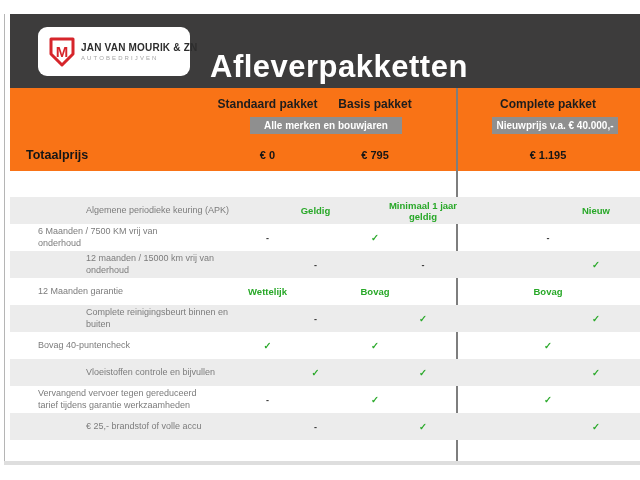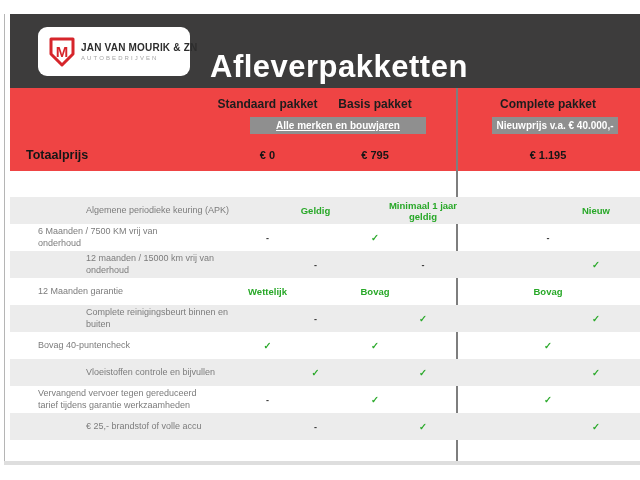--- a/index.html
+++ b/index.html
@@ -14,31 +14,31 @@
   .logo-box { position:absolute; left:28px; top:13px; width:152px; height:49px; background:#ffffff;
               border-radius:9px; display:flex; align-items:center; padding-left:11px; box-sizing:border-box; }
   .shield { width:26px; height:30px; flex:0 0 auto; }
   .logo-text { margin-left:6px; min-width:0; }
   .logo-name { font-size:10px; font-weight:bold; color:#2d2d2d; letter-spacing:0.2px; white-space:nowrap; }
   .logo-sub  { font-size:6px; color:#a6a6a6; letter-spacing:2.1px; margin-top:2px; white-space:nowrap; }
   .title { position:absolute; left:200px; right:10px; top:35px; text-align:left; color:#ffffff;
            font-size:31px; font-weight:bold; letter-spacing:0.5px; }
 
   
-  .band { position:absolute; left:10px; top:88px; width:630px; height:83px; background:#ef4444; }
+  .band { position:absolute; left:10px; top:88px; width:630px; height:83px; background:#f97316; }
 
   
   .grid { display:grid; grid-template-columns:190px 135px 80px 41px 184px; }
 
   .pkg-headers { position:absolute; left:0; top:9px; width:100%; }
   .pkg { text-align:center; font-weight:bold; font-size:12px; color:#1d1d1d; }
 
   .badge { position:absolute; top:29px; height:17px; background:#8f8f8f; color:#ffffff;
            font-weight:bold; font-size:10px; line-height:17px; text-align:center; }
-  .badge-left  { left:240px; width:176px;text-decoration:underline; }
+  .badge-left  { left:240px; width:152px; }
   .badge-right { left:482px; width:126px; }
 
   .totals { position:absolute; left:0; top:56px; width:100%; height:22px; align-items:center; }
   .t-label { padding-left:16px; font-weight:bold; font-size:12.5px; color:#161616; }
   .t-val { text-align:center; font-weight:bold; font-size:11px; color:#161616; }
 
   
   .divider { position:absolute; left:456px; top:88px; width:2px; height:375px; background:#7e7e7e; }
 
   

